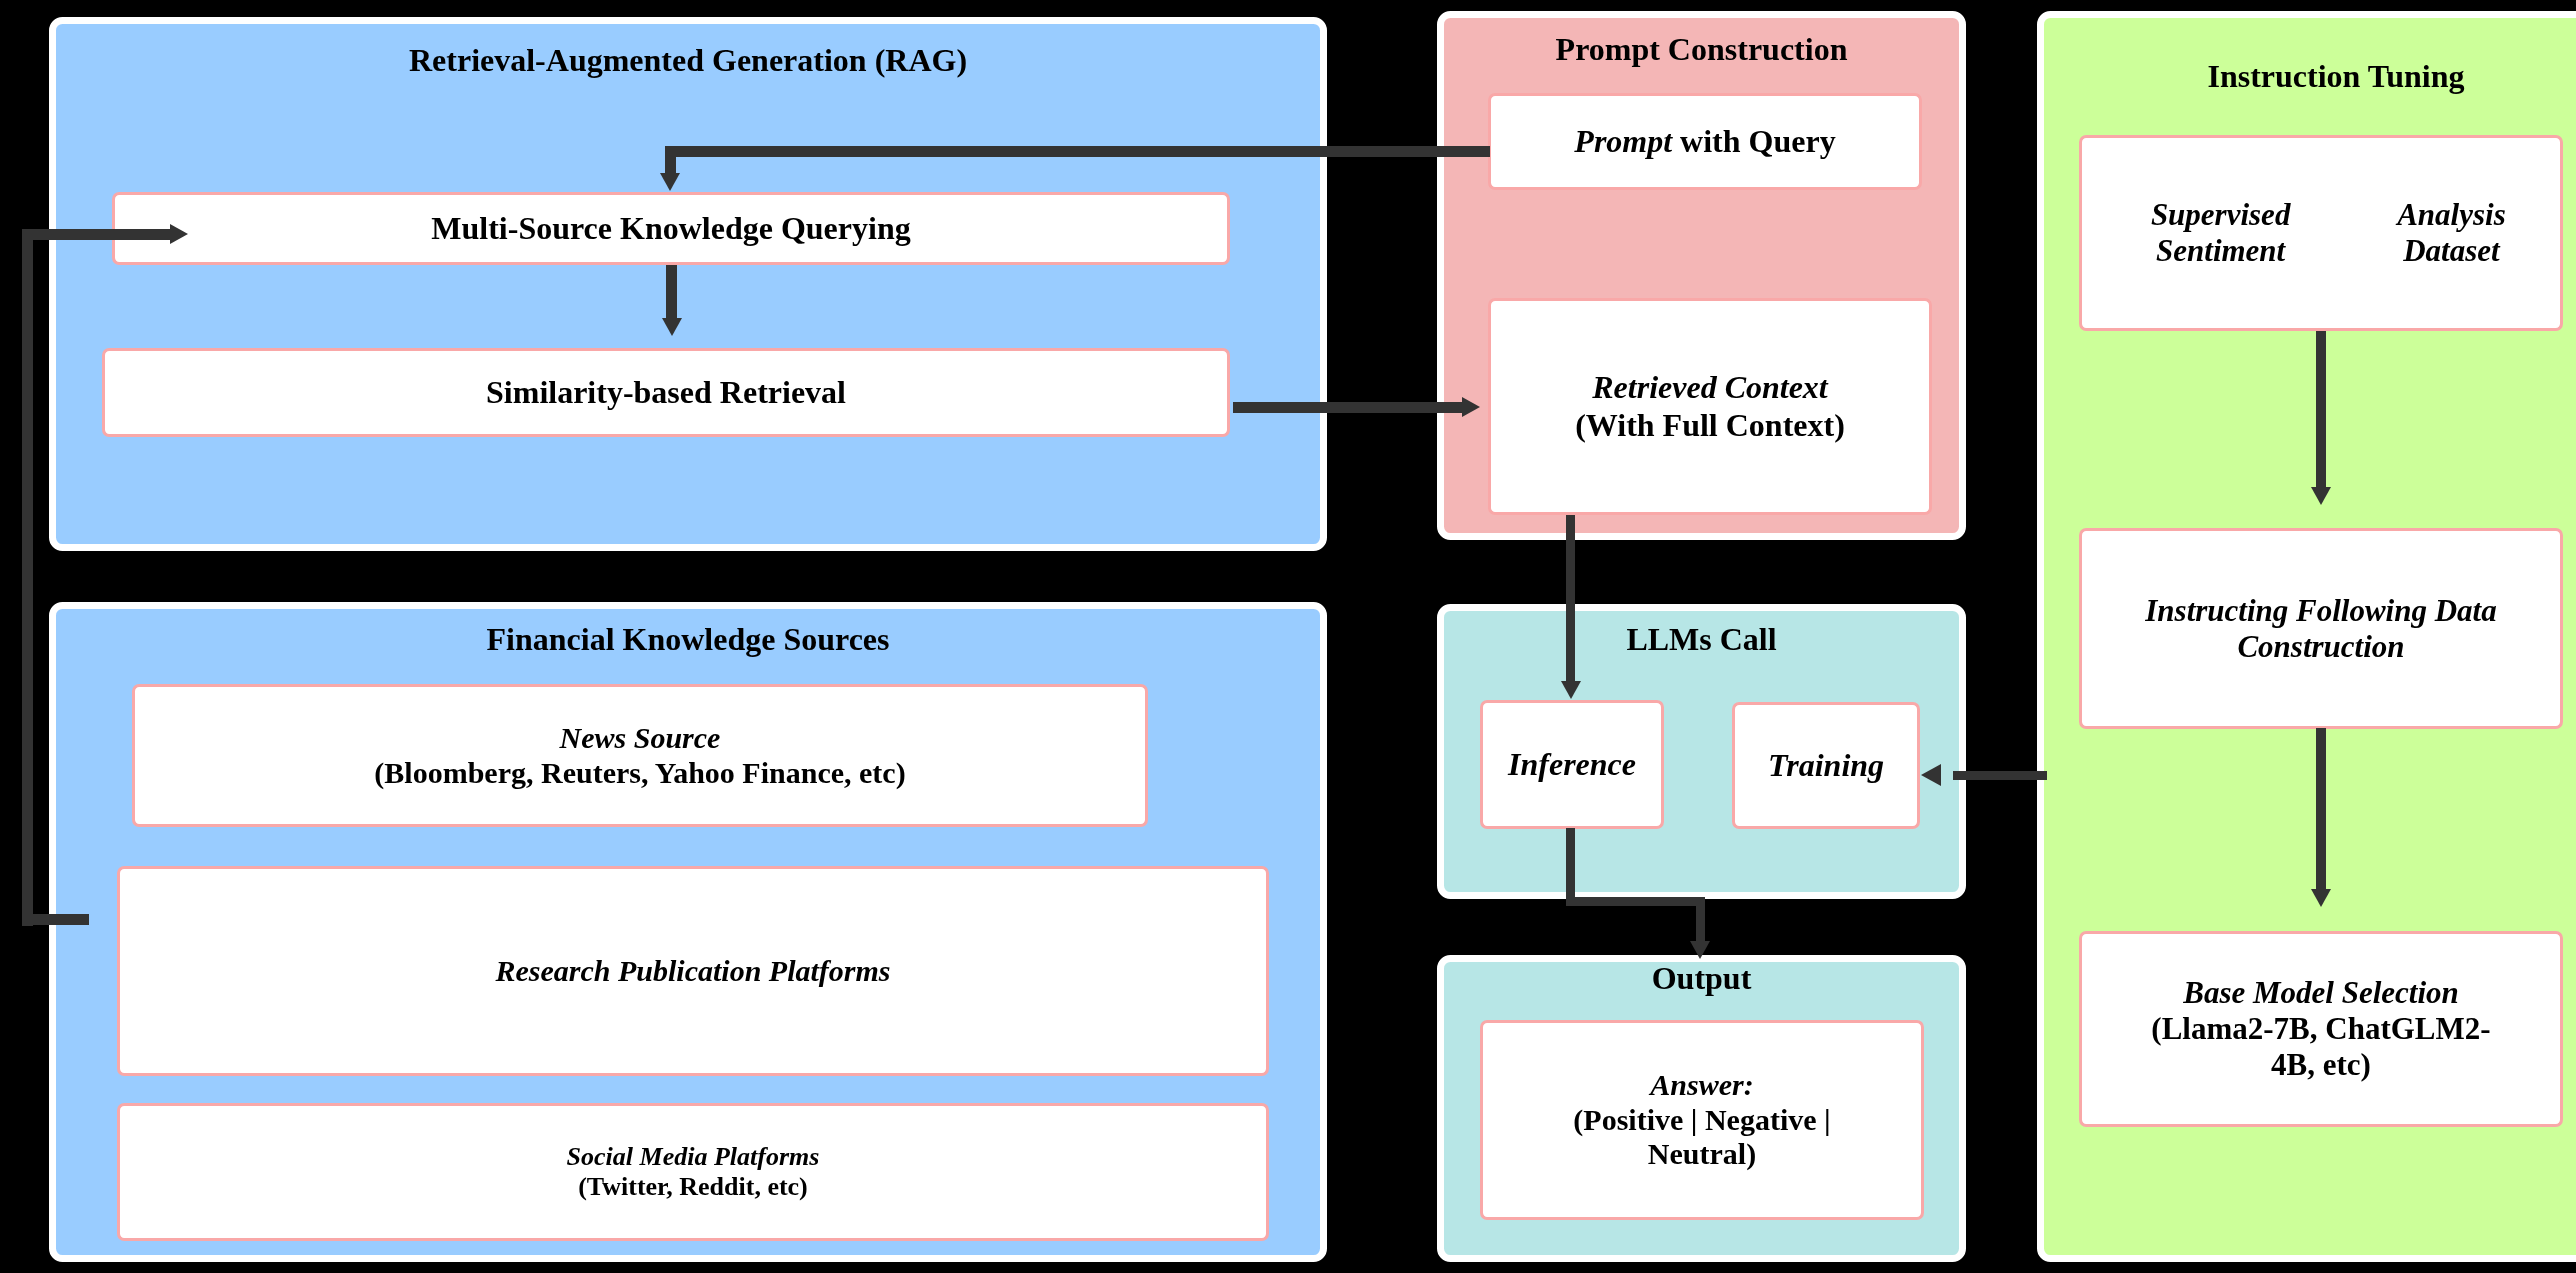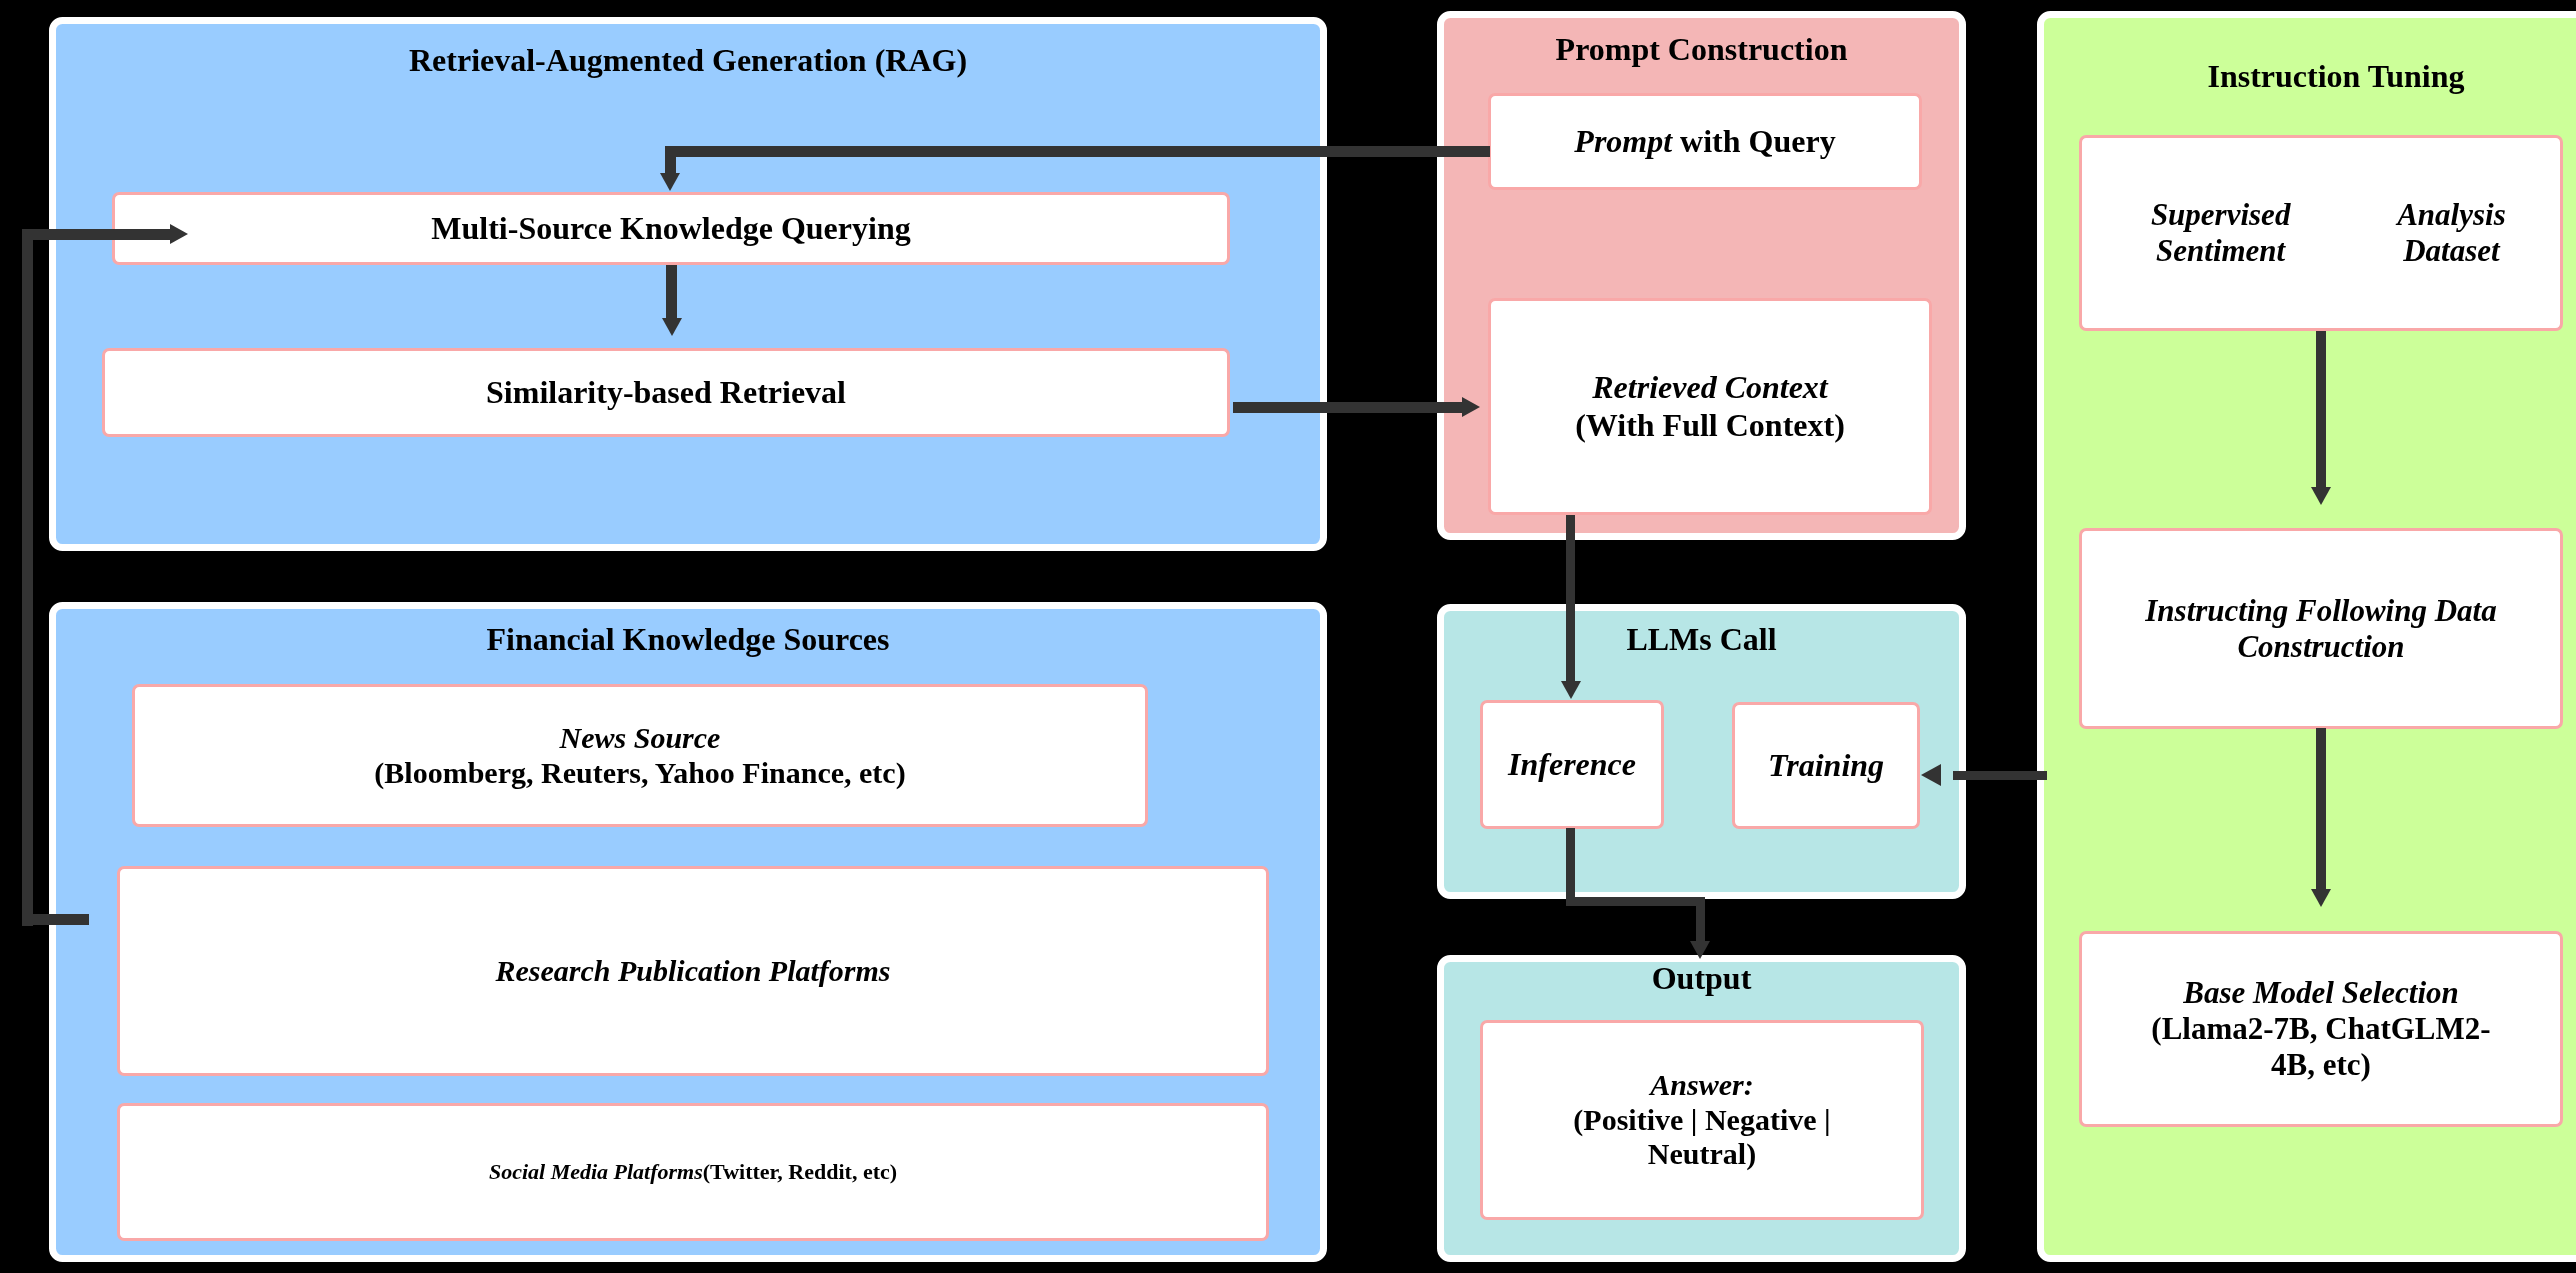--- a/index.html
+++ b/index.html
@@ -116,21 +116,21 @@
 
   <div class="node" style="left:117px; top:684px; width:1016px; height:143px; font-size:30px; flex-direction:column;margin-left:15px;">
     <span class="it">News Source</span>
     <span class="up">(Bloomberg, Reuters, Yahoo Finance, etc)</span>
   </div>
 
   <div class="node" style="left:117px; top:866px; width:1152px; height:210px; font-size:30px; flex-direction:column;">
     <span class="it">Research Publication Platforms</span>
   </div>
 
-  <div class="node" style="left:117px; top:1103px; width:1152px; height:138px; font-size:22px; flex-direction:row;">
+  <div class="node" style="left:117px; top:1103px; width:1152px; height:138px; font-size:26px; flex-direction:column;">
     <span class="it">Social Media Platforms</span>
     <span class="up">(Twitter, Reddit, etc)</span>
   </div>
 
   <div class="panel" style="left:1437px; top:11.3px; width:529px; height:529px; background:#f4b6b6;">
     <div class="panel-title" style="top:14.4px; font-size:32px;">Prompt Construction</div>
   </div>
 
   <div class="node" style="left:1488px; top:93px; width:434px; height:97px; font-size:32px;">
     <span>

